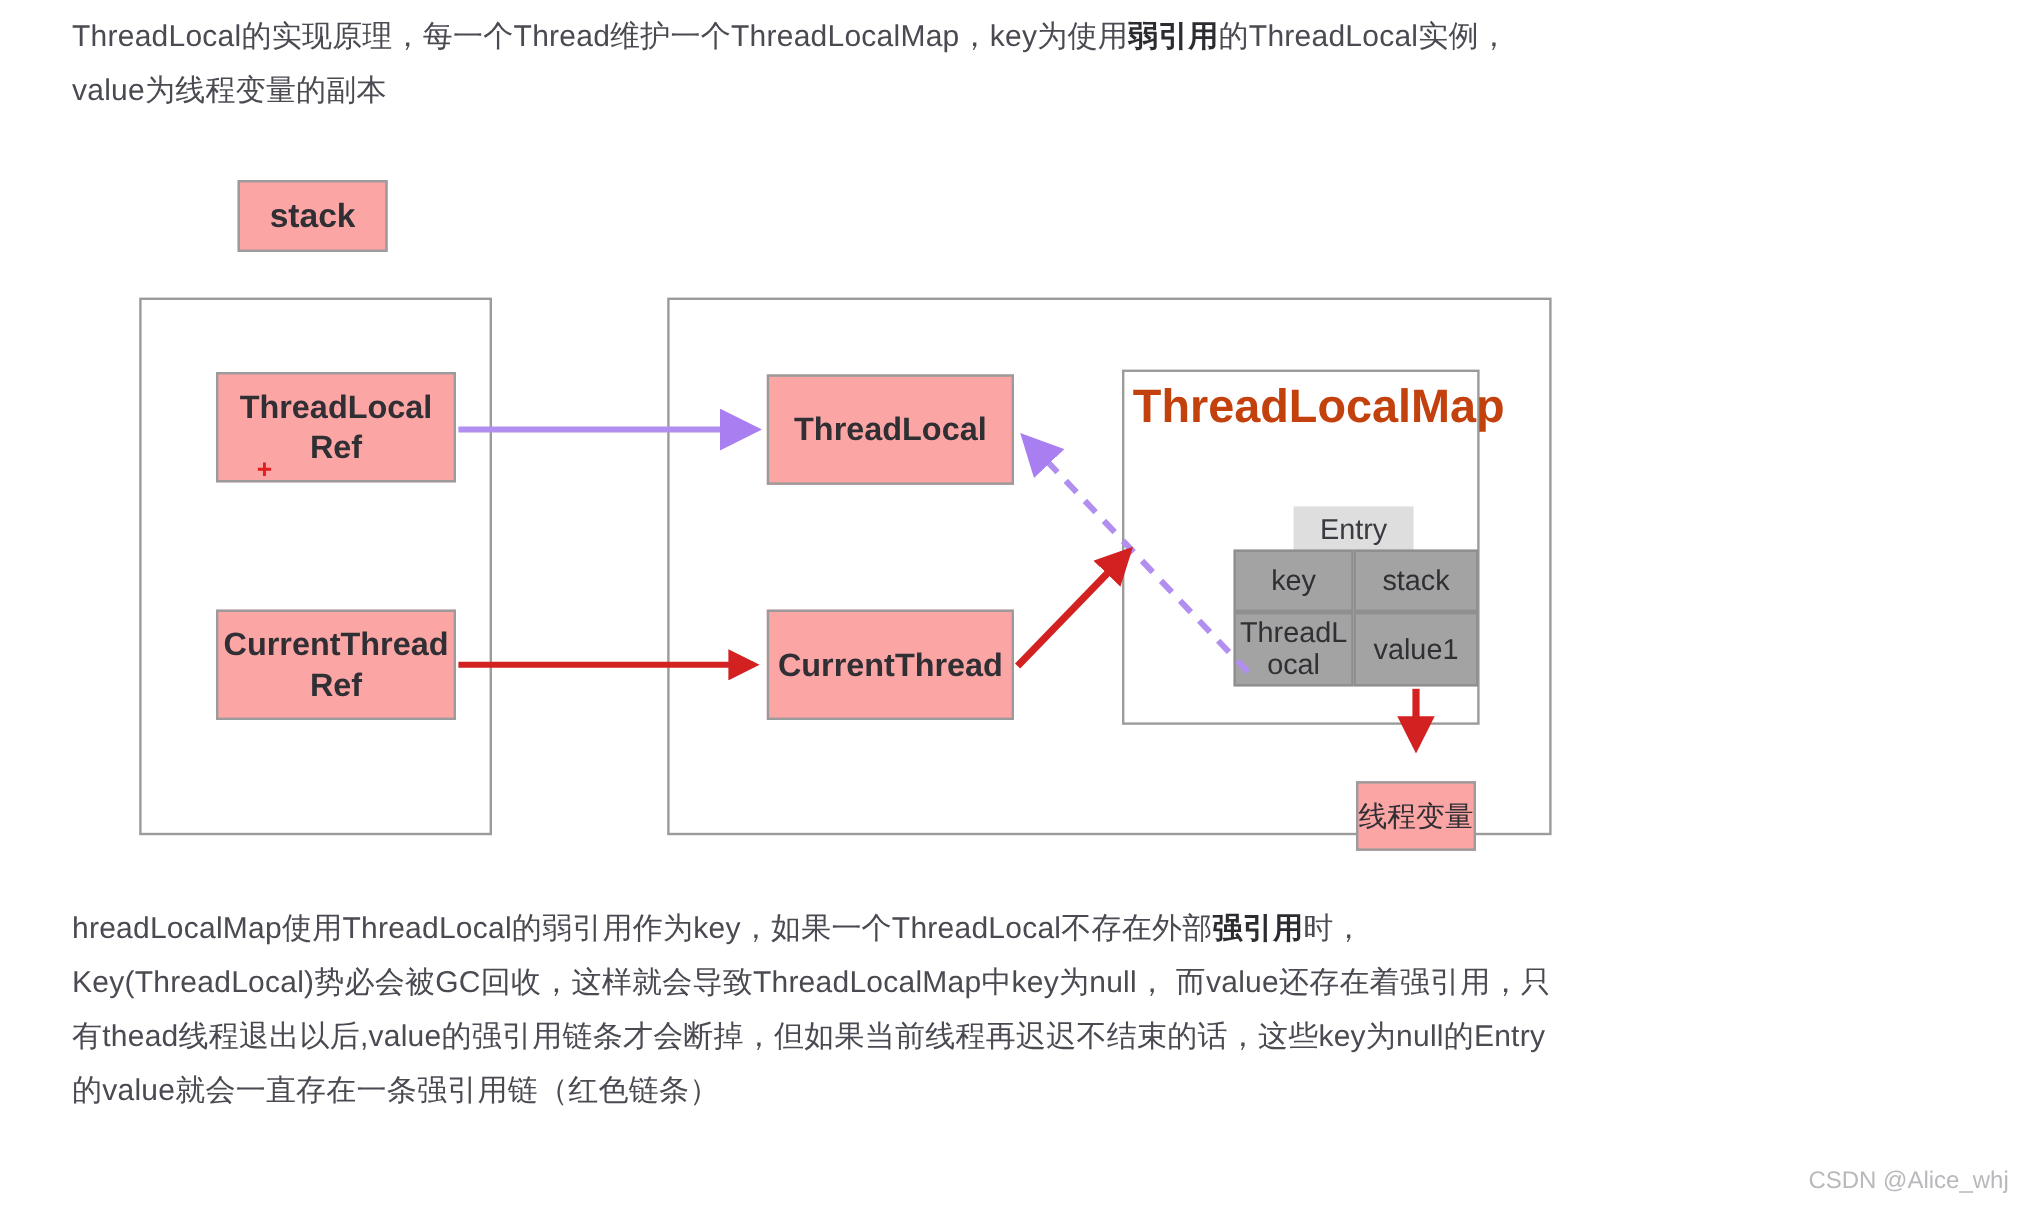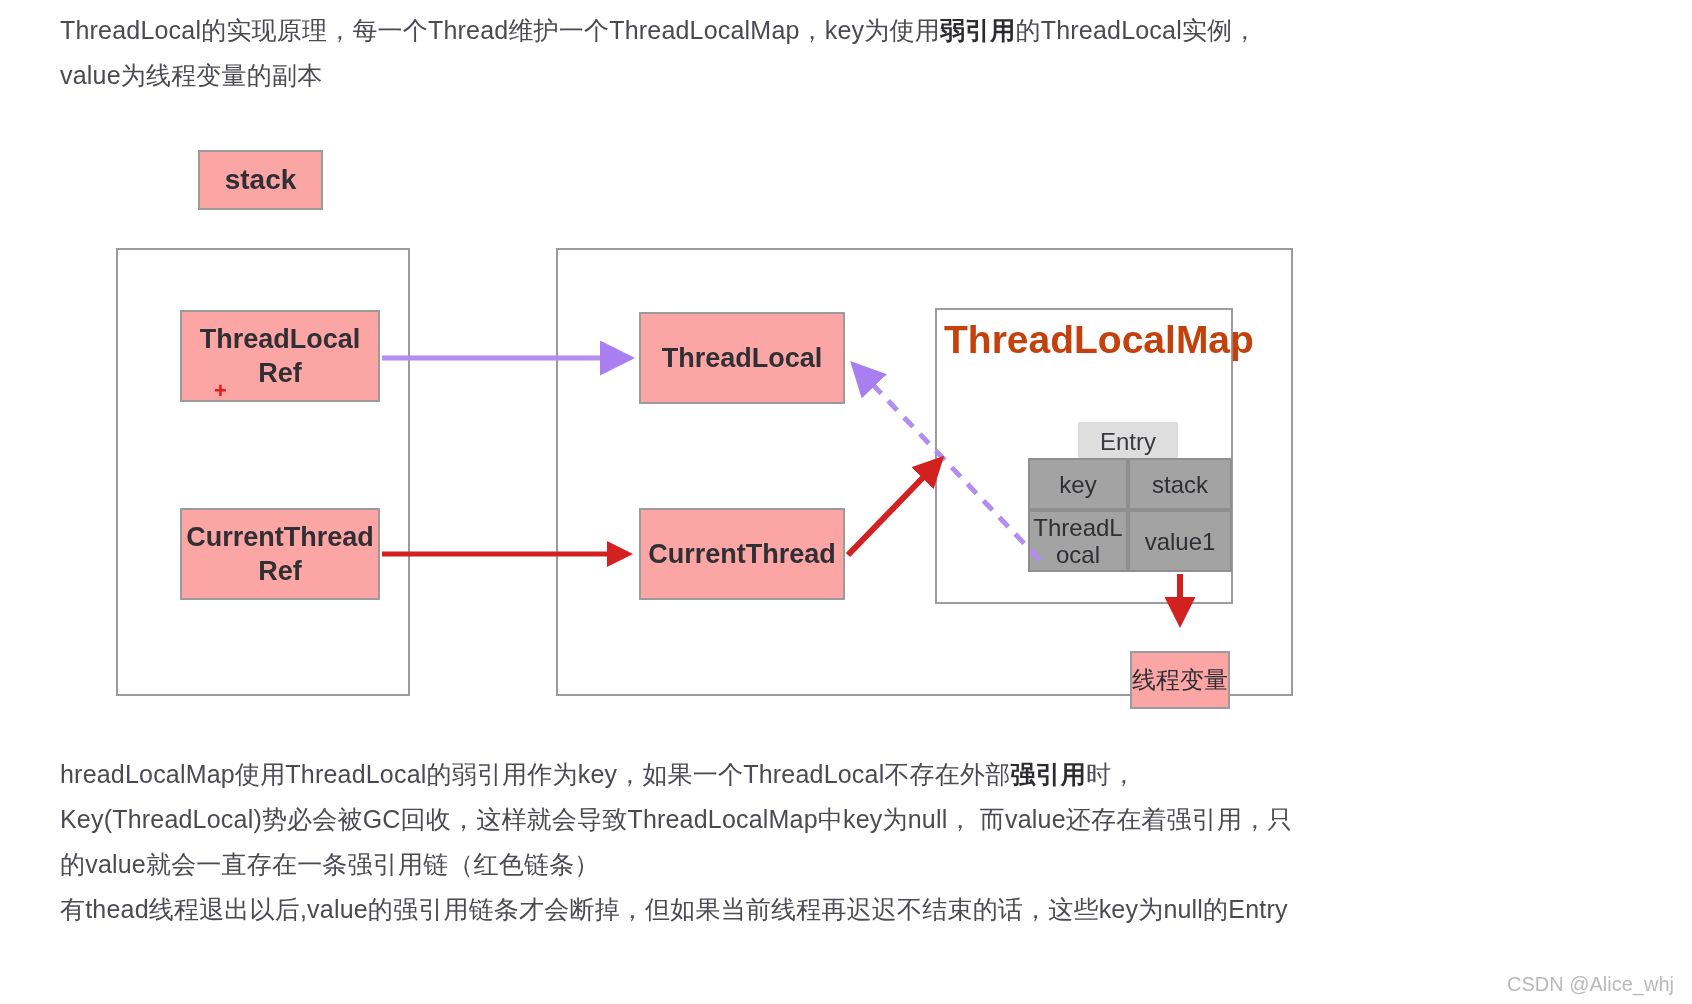--- a/index.html
+++ b/index.html
@@ -217,17 +217,17 @@
 
     <line x1="1180" y1="444" x2="1180" y2="492" stroke="#d32020" stroke-width="6" marker-end="url(#arrowRedDown)"></line>
   </svg>
 </div>
 
 <div class="para para-bottom">
   <div>
     <span>hreadLocalMap使用ThreadLocal的弱引用作为key，如果一个ThreadLocal不存在外部</span><b>强引用</b><span>时，</span>
   </div>
   <div>Key(ThreadLocal)势必会被GC回收，这样就会导致ThreadLocalMap中key为null， 而value还存在着强引用，只</div>
+  <div>有thead线程退出以后,value的强引用链条才会断掉，但如果当前线程再迟迟不结束的话，这些key为null的Entry</div>
   <div>的value就会一直存在一条强引用链（红色链条）</div>
-  <div>有thead线程退出以后,value的强引用链条才会断掉，但如果当前线程再迟迟不结束的话，这些key为null的Entry</div>
 </div>
 
 <div class="watermark">CSDN @Alice_whj</div>
 
 </body></html>

